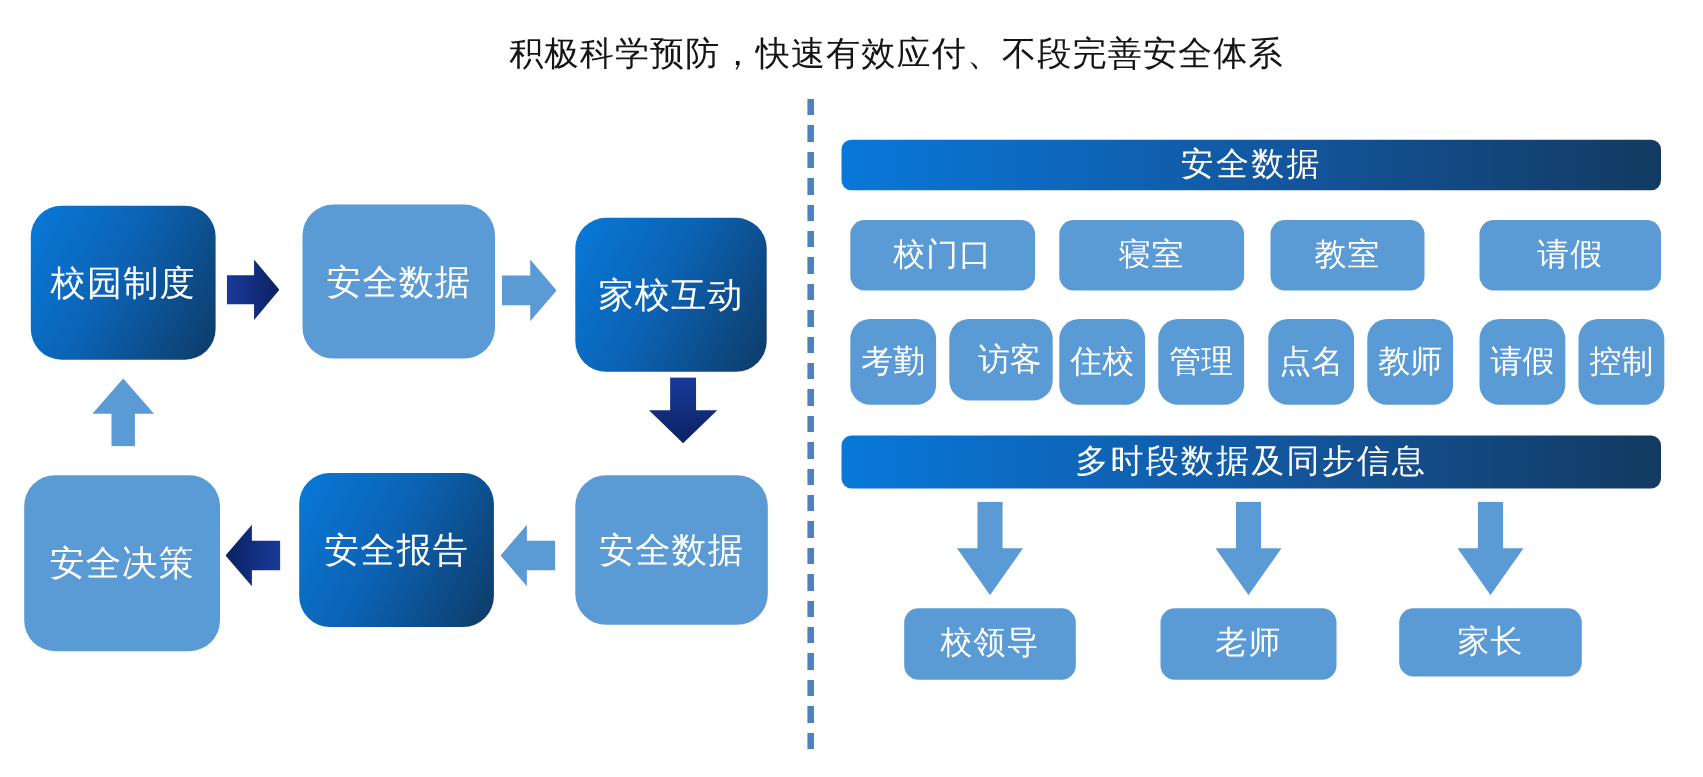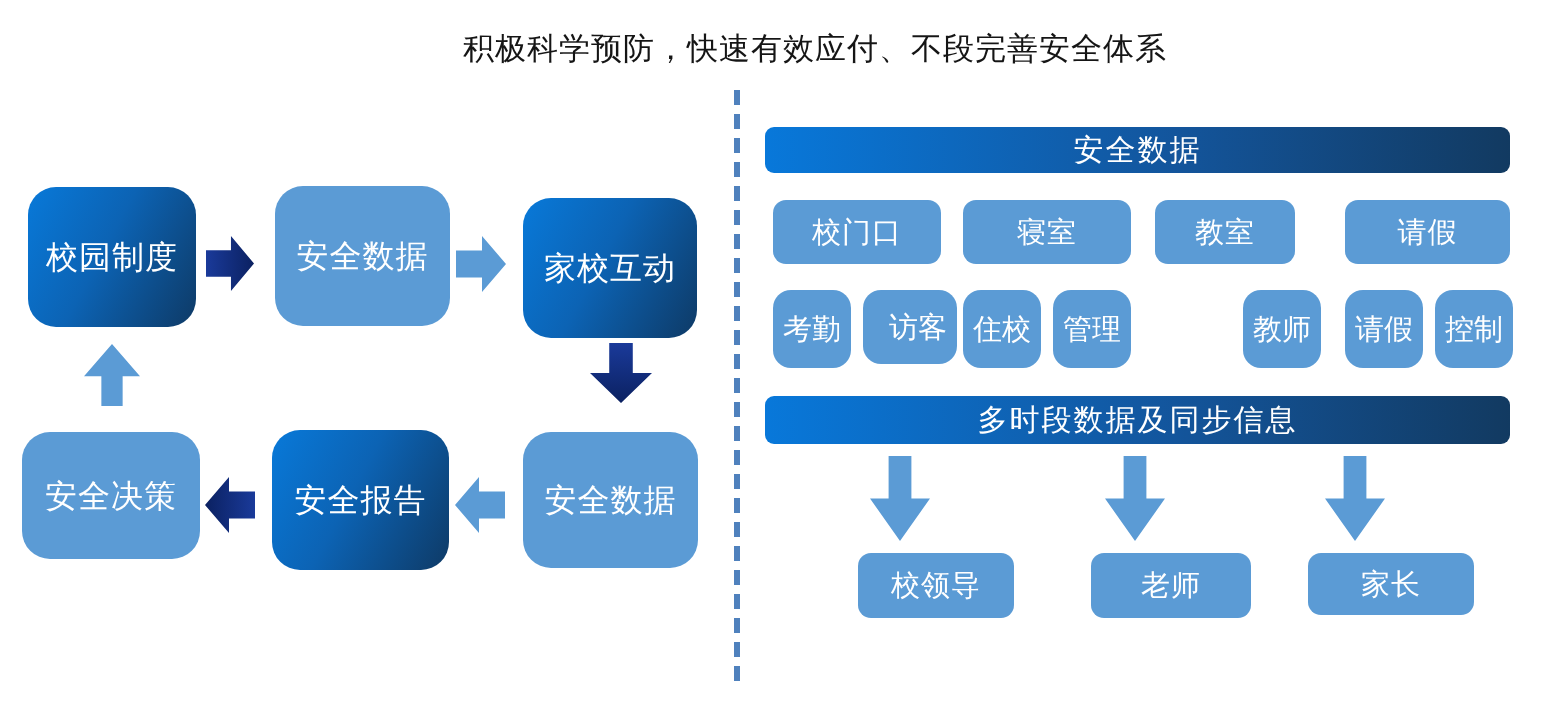--- a/index.html
+++ b/index.html
@@ -18,21 +18,21 @@
   }
   .light{background:#5B9BD5;}
   .dark{background:linear-gradient(118deg,#0879D9 0%,#0C63B4 45%,#0E3A66 100%);}
   .big{border-radius:28px;font-size:32px;letter-spacing:1px;}
   .hdr{
     background:linear-gradient(90deg,#0878DA 0%,#13559C 55%,#123A61 100%);
     border-radius:9px;font-size:30px;letter-spacing:2px;
   }
   .loc{border-radius:13px;font-size:29px;letter-spacing:1px;}
   .fn{border-radius:18px;font-size:29px;}
-  .rec{border-radius:13px;font-size:29px;letter-spacing:1px;margin-left:36px;}
+  .rec{border-radius:13px;font-size:29px;letter-spacing:1px;}
   
   .ar{position:absolute;}
   .ar-r{clip-path:polygon(0% 26%,52% 26%,52% 0%,100% 50%,52% 100%,52% 74%,0% 74%);}
   .ar-l{clip-path:polygon(100% 26%,48% 26%,48% 0%,0% 50%,48% 100%,48% 74%,100% 74%);}
   .ar-d{clip-path:polygon(31% 0%,69% 0%,69% 50%,100% 50%,50% 100%,0% 50%,31% 50%);}
   .ar-u{clip-path:polygon(50% 0%,100% 52%,69% 52%,69% 100%,31% 100%,31% 52%,0% 52%);}
   .navy-r{background:linear-gradient(90deg,#1A3A9A,#0B2161);}
   .navy-l{background:linear-gradient(270deg,#1A3A9A,#0B2161);}
   .navy-d{background:linear-gradient(180deg,#1A3A9A,#0B2161);}
   .lb{background:#5B9BD5;}
@@ -56,21 +56,21 @@
   <div class="bx light big" style="left:275px;top:186px;width:175px;height:140px;">安全数据</div>
 
   <div class="ar ar-r lb" style="left:456px;top:236px;width:50px;height:56px;"></div>
 
   <div class="bx dark big" style="left:523px;top:198px;width:174px;height:140px;">家校互动</div>
 
   <div class="ar ar-d navy-d" style="left:590px;top:343px;width:62px;height:60px;"></div>
 
   <div class="ar ar-u lb" style="left:84px;top:344px;width:56px;height:62px;"></div>
 
-  <div class="bx light big" style="left:22px;top:432px;width:178px;height:127px;">安全决策</div>
+  <div class="bx light big" style="left:22px;top:432px;width:178px;height:160px;">安全决策</div>
 
   <div class="ar ar-l navy-l" style="left:205px;top:477px;width:50px;height:56px;"></div>
 
   <div class="bx dark big" style="left:272px;top:430px;width:177px;height:140px;">安全报告</div>
 
   <div class="ar ar-l lb" style="left:455px;top:477px;width:50px;height:56px;"></div>
 
   <div class="bx light big" style="left:523px;top:432px;width:175px;height:136px;">安全数据</div>
 
   <div class="divider"></div>
@@ -79,20 +79,21 @@
 
   <div class="bx light loc" style="left:773px;top:200px;width:168px;height:64px;">校门口</div>
   <div class="bx light loc" style="left:963px;top:200px;width:168px;height:64px;">寝室</div>
   <div class="bx light loc" style="left:1155px;top:200px;width:140px;height:64px;">教室</div>
   <div class="bx light loc" style="left:1345px;top:200px;width:165px;height:64px;">请假</div>
 
   <div class="bx light fn" style="left:773px;top:290px;width:78px;height:78px;">考勤</div>
   <div class="bx light fn" style="left:863px;top:290px;width:78px;height:74px;padding-left:16px;">访客</div>
   <div class="bx light fn" style="left:963px;top:290px;width:78px;height:78px;">住校</div>
   <div class="bx light fn" style="left:1053px;top:290px;width:78px;height:78px;">管理</div>
+  <div class="bx light fn" style="left:1153px;top:290px;width:78px;height:78px;">点名</div>
   <div class="bx light fn" style="left:1243px;top:290px;width:78px;height:78px;">教师</div>
   <div class="bx light fn" style="left:1345px;top:290px;width:78px;height:78px;">请假</div>
   <div class="bx light fn" style="left:1435px;top:290px;width:78px;height:78px;">控制</div>
 
   <div class="bx hdr" style="left:765px;top:396px;width:745px;height:48px;">多时段数据及同步信息</div>
 
   <div class="ar ar-d lb" style="left:870px;top:456px;width:60px;height:85px;"></div>
   <div class="ar ar-d lb" style="left:1105px;top:456px;width:60px;height:85px;"></div>
   <div class="ar ar-d lb" style="left:1325px;top:456px;width:60px;height:85px;"></div>
 

